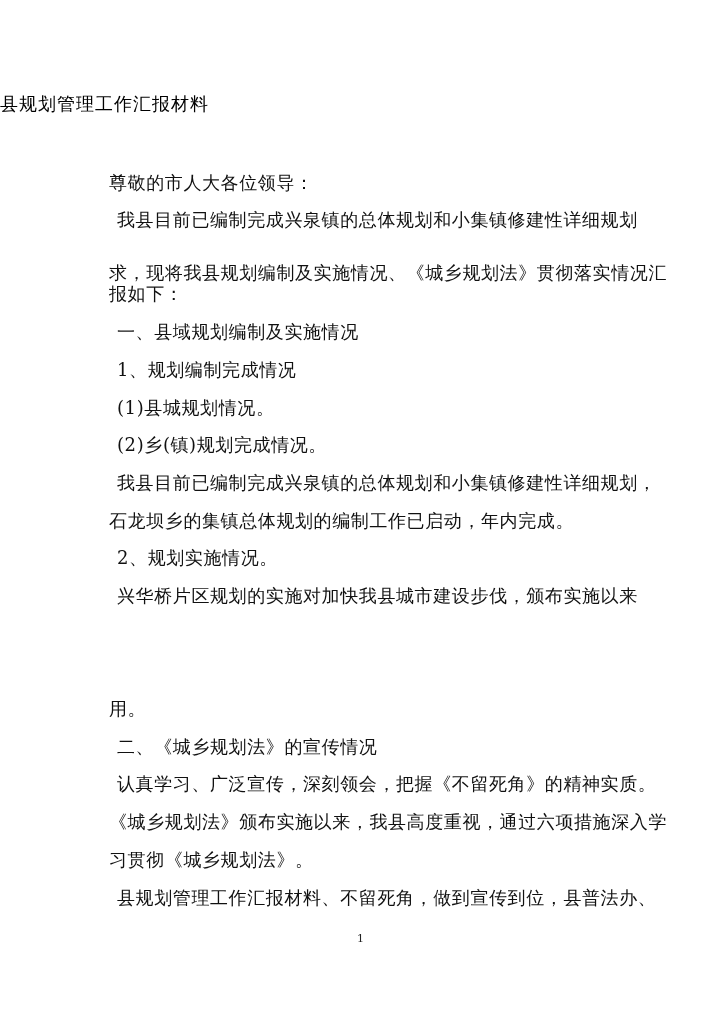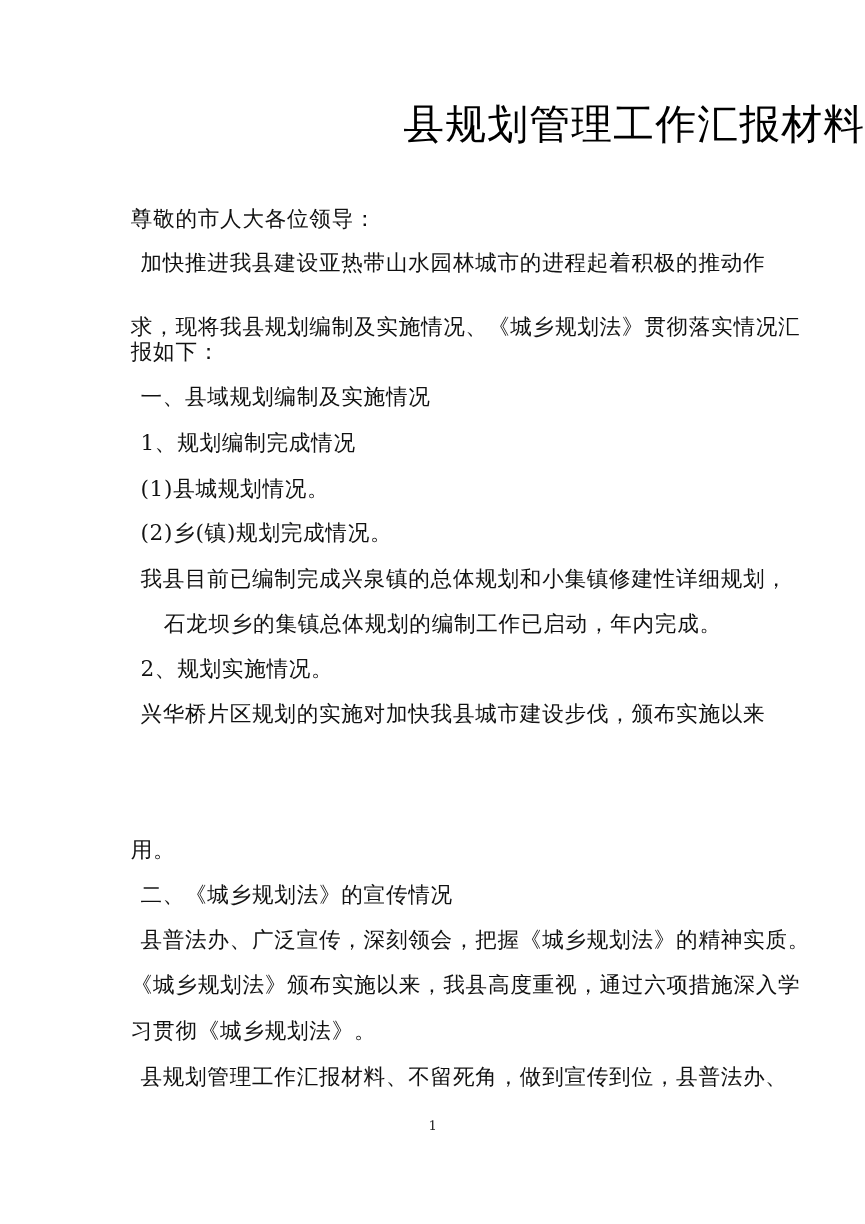--- a/index.html
+++ b/index.html
@@ -20,22 +20,22 @@
       left: 0; top: 0;
       width: 721px;
       height: 1020px;
       background: #ffffff;
     }
     .title {
       position: absolute;
       left: 0;
       width: 721px;
       top: 86px;
-      text-align: right;
-      font-size: 34px;
+      text-align: left;
+      font-size: 18px;
       line-height: 36px;
       letter-spacing: 1px;
       color: #000000;
       font-family: "DejaVu Sans", "Liberation Sans", sans-serif;
     }
     .line {
       position: absolute;
       left: 109px;
       width: 520px;
       font-size: 18px;
@@ -64,37 +64,37 @@
   </style>
 </head>
 <body>
 
 <div class="page">
 
   <div class="title">县规划管理工作汇报材料</div>
 
   <div class="line" style="top:171px;">尊敬的市人大各位领导：</div>
 
-  <div class="line indent justify" style="top:208px;">加快推进我县建设亚热带山水园林城市的进程起着积极的推动作</div>
+  <div class="line indent justify" style="top:208px;">我县目前已编制完成兴泉镇的总体规划和小集镇修建性详细规划</div>
   <div class="line justify" style="top:245px;margin-top:16px;">求，现将我县规划编制及实施情况、《城乡规划法》贯彻落实情况汇</div>
   <div class="line" style="top:282px;">报如下：</div>
 
   <div class="line indent" style="top:320px;">一、县域规划编制及实施情况</div>
   <div class="line indent" style="top:358px;">1、规划编制完成情况</div>
   <div class="line indent" style="top:396px;">(1)县城规划情况。</div>
   <div class="line indent" style="top:433px;">(2)乡(镇)规划完成情况。</div>
 
   <div class="line indent justify" style="top:471px;">我县目前已编制完成兴泉镇的总体规划和小集镇修建性详细规划，</div>
-  <div class="line" style="top:509px;text-align:center;">石龙坝乡的集镇总体规划的编制工作已启动，年内完成。</div>
+  <div class="line" style="top:509px;">石龙坝乡的集镇总体规划的编制工作已启动，年内完成。</div>
 
   <div class="line indent" style="top:546px;">2、规划实施情况。</div>
 
   <div class="line indent justify" style="top:584px;">兴华桥片区规划的实施对加快我县城市建设步伐，颁布实施以来</div>
   <div class="line" style="top:697px;">用。</div>
 
   <div class="line indent" style="top:735px;">二、《城乡规划法》的宣传情况</div>
-  <div class="line indent justify" style="top:772px;">县普法办、广泛宣传，深刻领会，把握《城乡规划法》的精神实质。</div>
+  <div class="line indent justify" style="top:772px;">认真学习、广泛宣传，深刻领会，把握《不留死角》的精神实质。</div>
   <div class="line justify" style="top:810px;">《城乡规划法》颁布实施以来，我县高度重视，通过六项措施深入学</div>
   <div class="line" style="top:848px;">习贯彻《城乡规划法》。</div>
   <div class="line indent justify" style="top:886px;">县规划管理工作汇报材料、不留死角，做到宣传到位，县普法办、</div>
 
   <div class="page-number">1</div>
 </div>
 
 </body></html>

